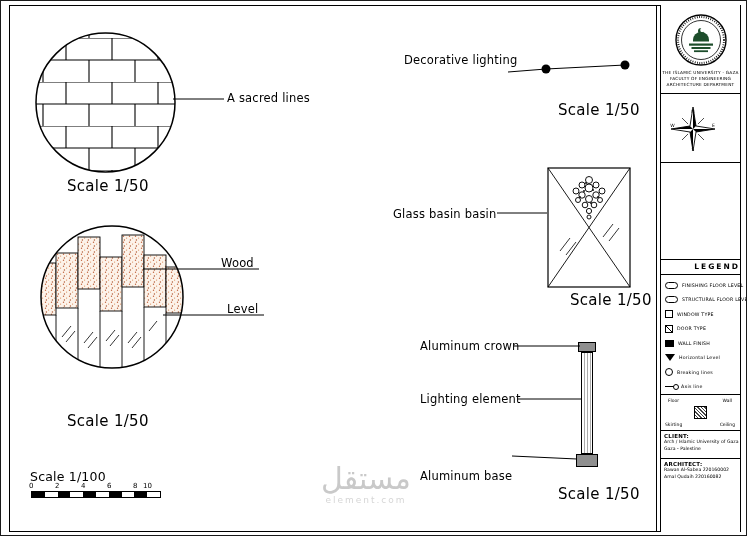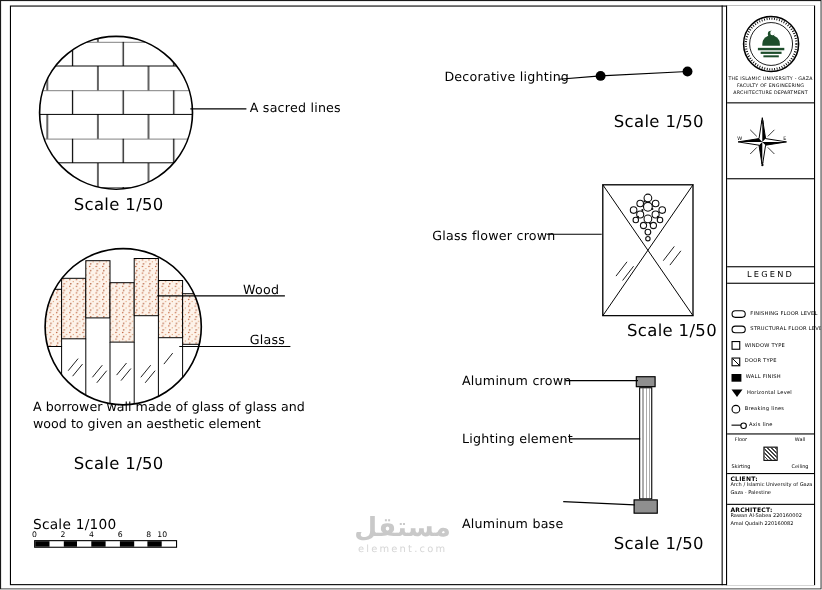--- a/index.html
+++ b/index.html
@@ -11,33 +11,33 @@
   .lines-overlay{position:absolute;left:0;top:0;pointer-events:none}
   .lbl{position:absolute;font-size:11.5px;letter-spacing:.2px;white-space:nowrap}
   .scale-note{position:absolute;font-size:15px;letter-spacing:.3px;white-space:nowrap}
   .para{position:absolute;font-size:11.5px;line-height:15px;width:262px}
   .sheet-scale{position:absolute;font-size:12.5px;letter-spacing:.2px}
   .sb-num{position:absolute;font-size:7px}
   .sb-bar{position:absolute;display:flex;border:1px solid #000;background:#fff}
   .sb-seg{width:12.8px;height:5px}
   .sb-seg:nth-child(odd){background:#000}
   .watermark{position:absolute;text-align:center;color:#c9c9c9}
-  .wm-ar{font-size:24px;font-weight:bold;line-height:32px}
+  .wm-ar{font-size:30px;font-weight:normal;line-height:32px}
   .wm-site{font-size:9px;letter-spacing:2px;color:#d6d6d6}
   .col-crown,.col-base{position:absolute;background:#8f8f8f;border:1px solid #000}
   .col-shaft{position:absolute;border:1px solid #000;
              background:repeating-linear-gradient(to right,#fff 0 2px,#ababab 2px 3px)}
   
   .titleblock{position:absolute;left:659px;top:4px;width:80px;height:527px;border-left:1.3px solid #000;background:#fff}
   .titleblock::before{content:"";position:absolute;left:-5px;top:0;height:100%;border-left:1px solid #000}
   .tb-div{position:absolute;left:0;width:100%;border-top:1px solid #000}
   .univ-lines{position:absolute;top:65px;left:0;width:100%;text-align:center;
               font-size:4.3px;line-height:6px;letter-spacing:.2px}
-  .legend-bar{position:absolute;top:237px;left:0;width:100%;height:16px;border-top:1.2px solid #000;
-              border-bottom:1.2px solid #000;text-align:center;font-size:7.5px;font-weight:normal;
+  .legend-bar{position:absolute;top:254px;left:0;width:100%;height:16px;border-top:1.2px solid #000;
+              border-bottom:1.2px solid #000;text-align:right;font-size:7.5px;font-weight:bold;
               letter-spacing:2px;line-height:14px}
   .legend-rows{position:absolute;top:273px;left:0;width:100%}
   .legend-row{display:flex;align-items:center;height:14.5px;padding-left:4px;gap:4px}
   .li-label{font-size:4.7px;letter-spacing:.2px;white-space:nowrap}
   .li-icon{flex:0 0 auto;display:inline-block}
   .ic-oval{width:13px;height:7px;border:1.8px solid #000;border-radius:4px}
   .ic-sq{width:8px;height:8px;border:1.2px solid #000}
   .ic-sq.diag{background:linear-gradient(45deg,transparent 44%,#000 44% 56%,transparent 56%)}
   .ic-fill{width:9px;height:7px;background:#000}
   .ic-tri{width:0;height:0;border-left:5px solid transparent;border-right:5px solid transparent;border-top:7px solid #000}
@@ -109,31 +109,27 @@
         <path d="M24 114 l9 -11 M28 119 l9 -11"></path>
         <path d="M46 120 l9 -11 M50 125 l9 -11"></path>
         <path d="M68 118 l9 -11 M72 123 l9 -11"></path>
         <path d="M90 120 l9 -11 M94 125 l9 -11"></path>
         <path d="M111 108 l8 -10"></path>
       </g>
     </g>
     <circle cx="74" cy="74" r="71" fill="none" stroke="#000" stroke-width="1.5"></circle>
   </svg>
   <div class="lbl" style="left:220px;top:255px">Wood</div>
-  <div class="lbl" style="left:226px;top:301px">Glass</div>
-  <div class="para" style="left:29px;top:362px">
-    <div>A borrower wall made of glass of glass and</div>
-    <div>wood to given an aesthetic element</div>
-  </div>
+  <div class="lbl" style="left:226px;top:301px">Level</div>
   <div class="scale-note" style="left:66px;top:411px">Scale 1/50</div>
 
-  <div class="lbl" style="left:403px;top:62px">Decorative lighting</div>
+  <div class="lbl" style="left:403px;top:52px">Decorative lighting</div>
   <div class="scale-note" style="left:557px;top:100px">Scale 1/50</div>
 
-  <div class="lbl" style="left:392px;top:206px">Glass flower crown</div>
+  <div class="lbl" style="left:392px;top:206px">Glass basin basin</div>
   <svg class="abs" style="left:546px;top:166px" width="84" height="121" viewBox="0 0 84 121">
     <rect x="1" y="1" width="82" height="119" fill="#fff" stroke="#000" stroke-width="1.2"></rect>
     <line x1="1" y1="1" x2="83" y2="120" stroke="#000" stroke-width="0.9"></line>
     <line x1="83" y1="1" x2="1" y2="120" stroke="#000" stroke-width="0.9"></line>
     <g stroke="#111" fill="none" stroke-width="1">
       <circle cx="42" cy="13" r="3.5"></circle>
         <circle cx="35" cy="18" r="3"></circle>
         <circle cx="49" cy="18" r="3"></circle>
       <circle cx="29" cy="24" r="3"></circle>
         <circle cx="42" cy="21" r="4"></circle>

